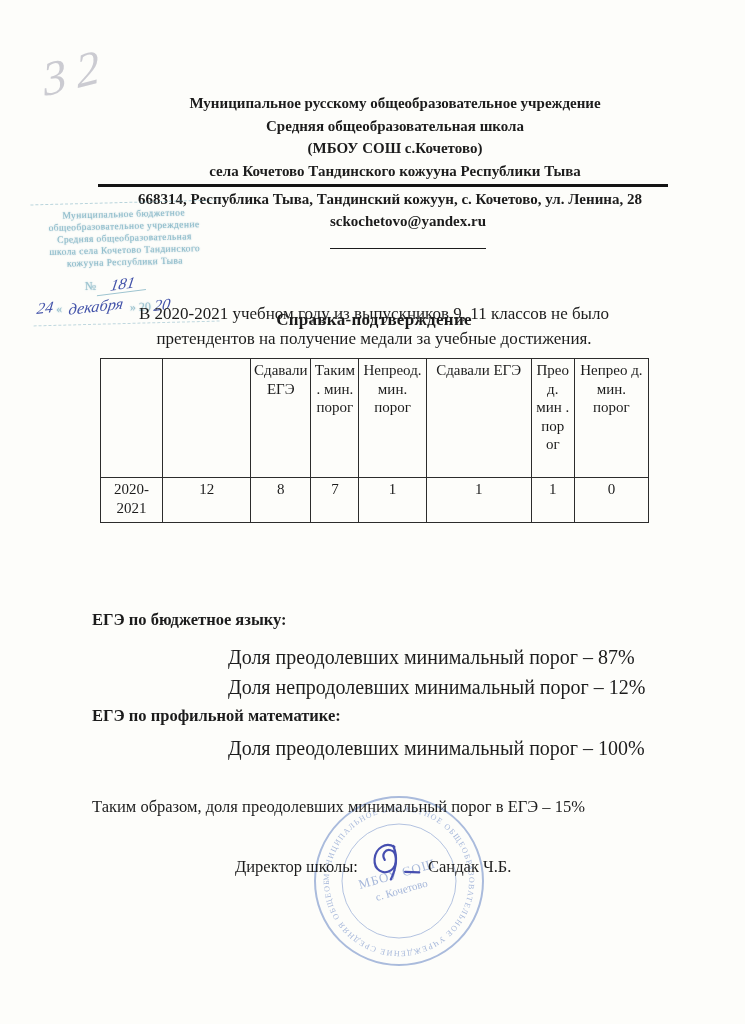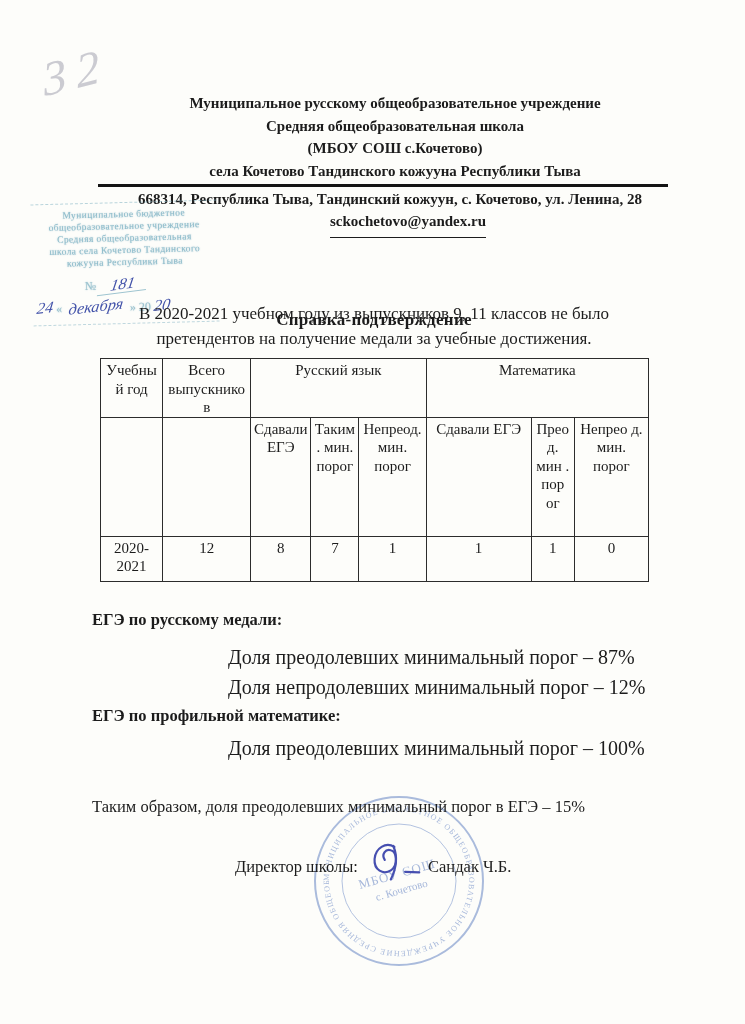--- a/index.html
+++ b/index.html
@@ -29,21 +29,21 @@
   }
   .address{
     position:absolute;left:105px;top:191px;width:570px;
     text-align:center;font-weight:bold;font-size:15px;
   }
   .email{
     position:absolute;left:105px;top:213px;width:570px;
     text-align:center;font-weight:bold;font-size:15px;
     text-decoration:none;
   }
-  .email span{border-bottom:1.5px solid #1c1c1c;padding-bottom:8px;margin-left:36px;}
+  .email span{border-bottom:1.5px solid #1c1c1c;padding-bottom:19px;margin-left:36px;}
   
   .corner-stamp{
     position:absolute;left:32px;top:202px;width:178px;
     transform:rotate(-1.5deg);
     border-top:1px dashed rgba(130,180,195,.55);
     border-bottom:1px dashed rgba(130,180,195,.5);
     padding:5px 4px 8px 4px;
   }
   .cs-line{
     font-size:9.5px;line-height:12px;text-align:center;
@@ -147,26 +147,20 @@
       <col style="width:62px">
         <col style="width:88px">
       <col style="width:60px">
         <col style="width:48px">
         <col style="width:67px">
       <col style="width:105px">
         <col style="width:43px">
         <col style="width:74px">
     </colgroup>
     <tbody>
-        <tr class="r1">
-      <td>Учебный год</td>
-      <td>Всего выпускников</td>
-      <td colspan="3">Русский язык</td>
-      <td colspan="3">Математика</td>
-    </tr>
     <tr class="r2">
       <td></td>
       <td></td>
       <td>Сдавали ЕГЭ</td>
       <td>Таким. мин. порог</td>
       <td>Непреод. мин. порог</td>
       <td>Сдавали ЕГЭ</td>
       <td>Преод. мин . пор ог</td>
       <td>Непрео д. мин. порог</td>
     </tr>
@@ -176,21 +170,21 @@
       <td>8</td>
       <td>7</td>
       <td>1</td>
       <td>1</td>
       <td>1</td>
       <td>0</td>
     </tr>
   </tbody>
     </table>
 
-  <div class="sec-heading" style="top:610px">ЕГЭ по русскому медали:</div>
+  <div class="sec-heading" style="top:610px">ЕГЭ по бюджетное языку:</div>
   <div class="sec-line" style="top:646px">Доля преодолевших минимальный порог – 87%</div>
   <div class="sec-line" style="top:676px">Доля непродолевших минимальный порог – 12%</div>
 
   <div class="sec-heading" style="top:706px">ЕГЭ по профильной математике:</div>
   <div class="sec-line" style="top:737px">Доля преодолевших минимальный порог – 100%</div>
 
   <div class="conclusion">Таким образом, доля преодолевших минимальный порог в ЕГЭ – 15%</div>
 
   <svg class="round-stamp" width="178" height="178" viewBox="0 0 178 178">
     <defs>

